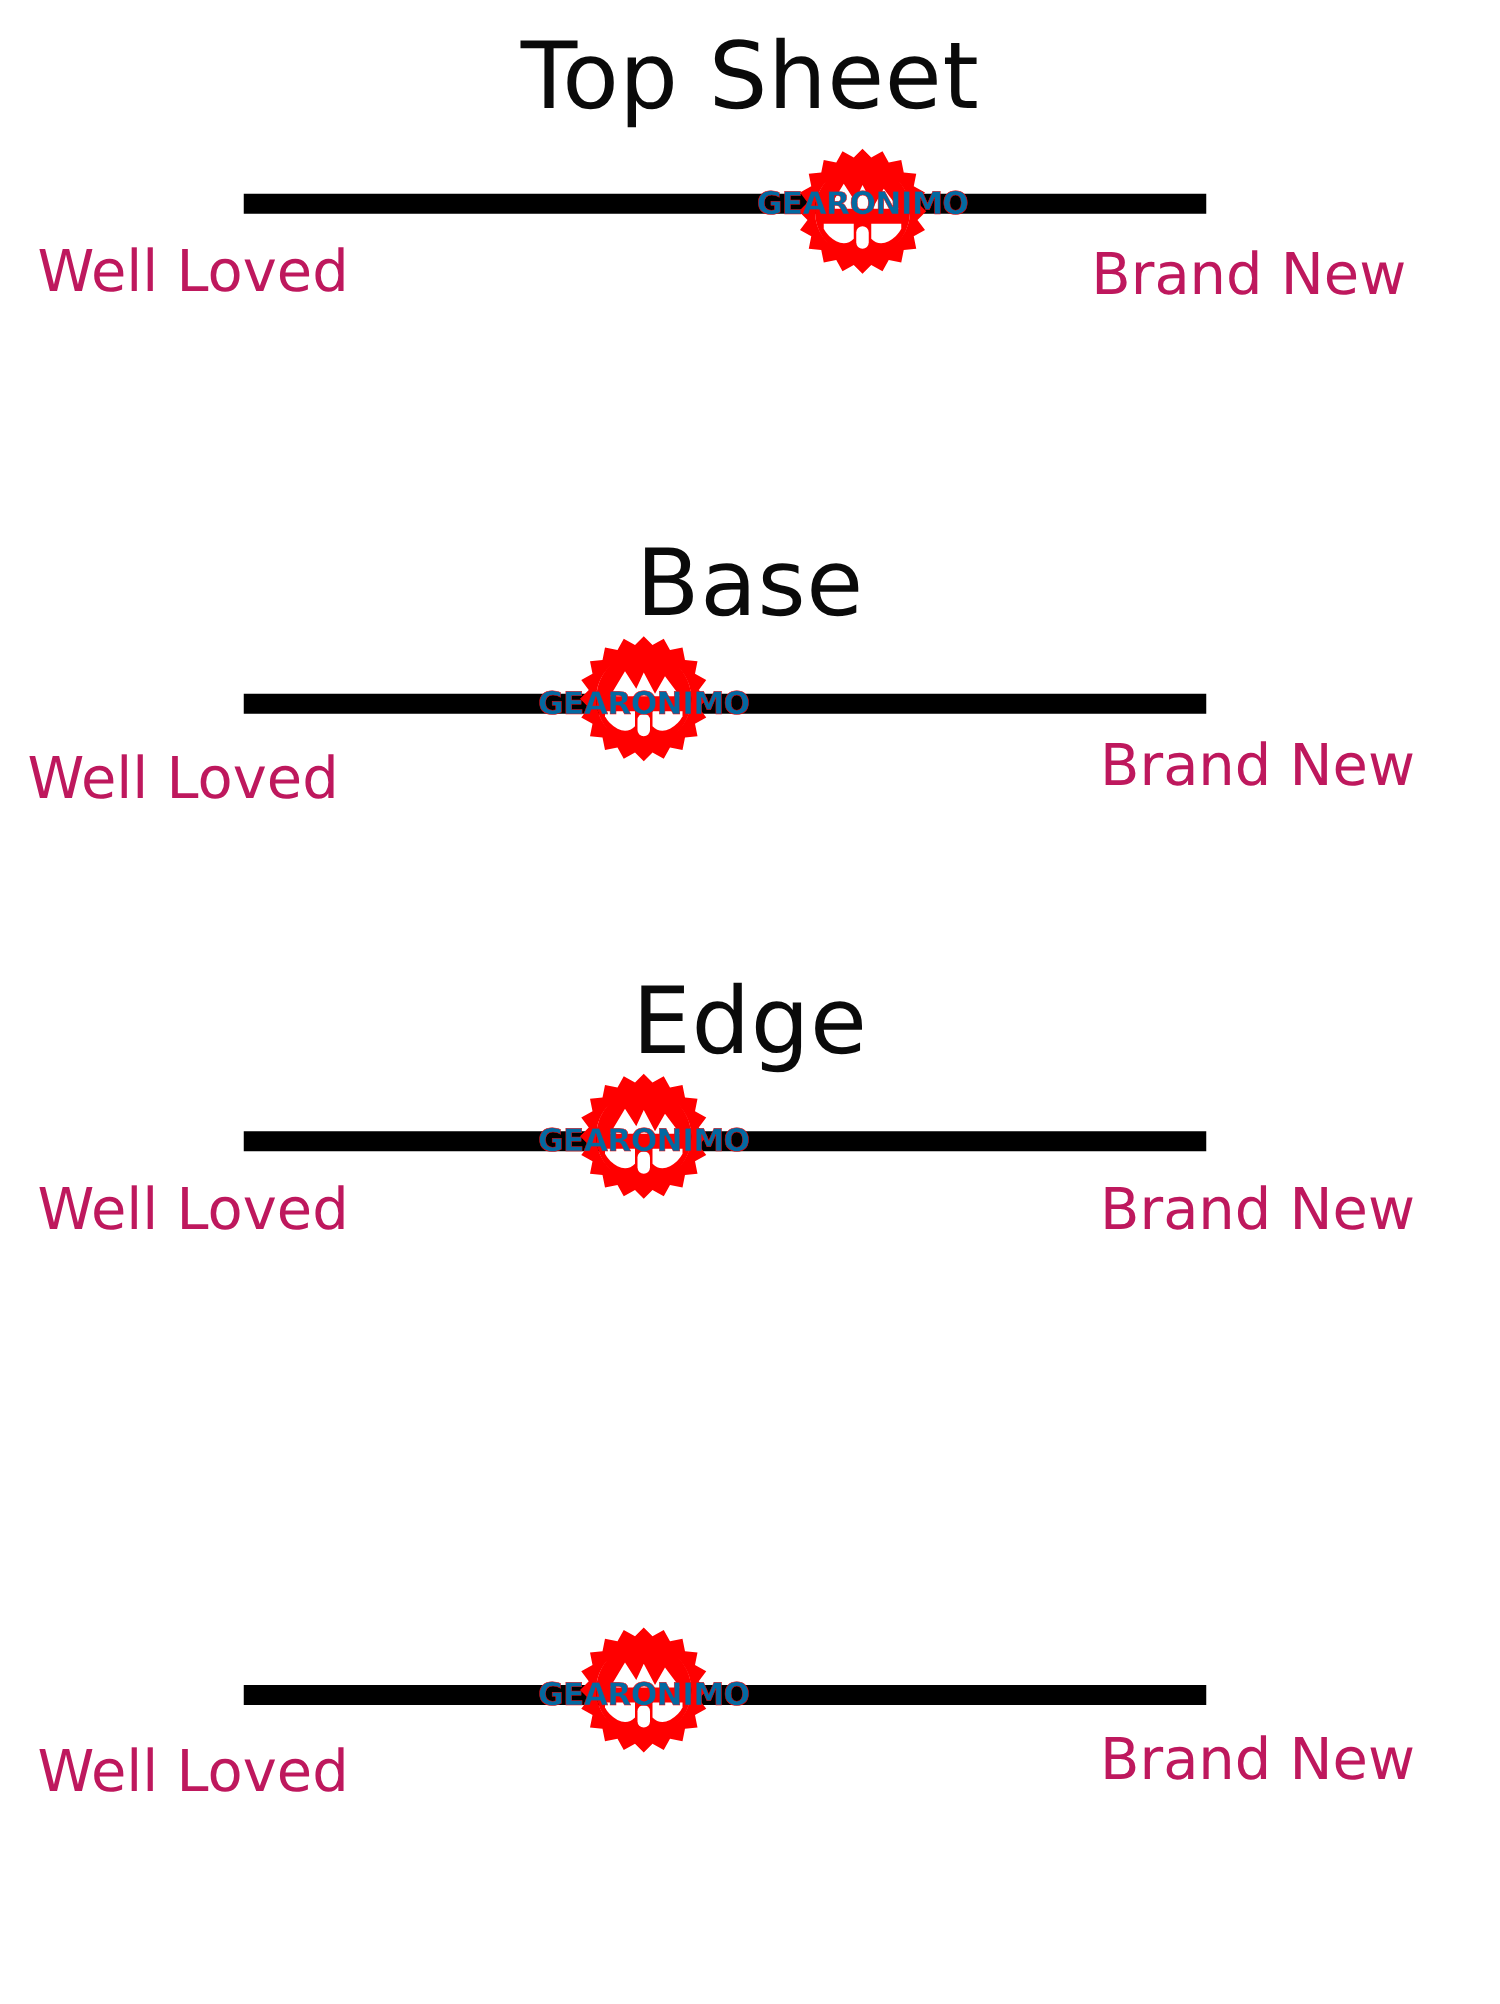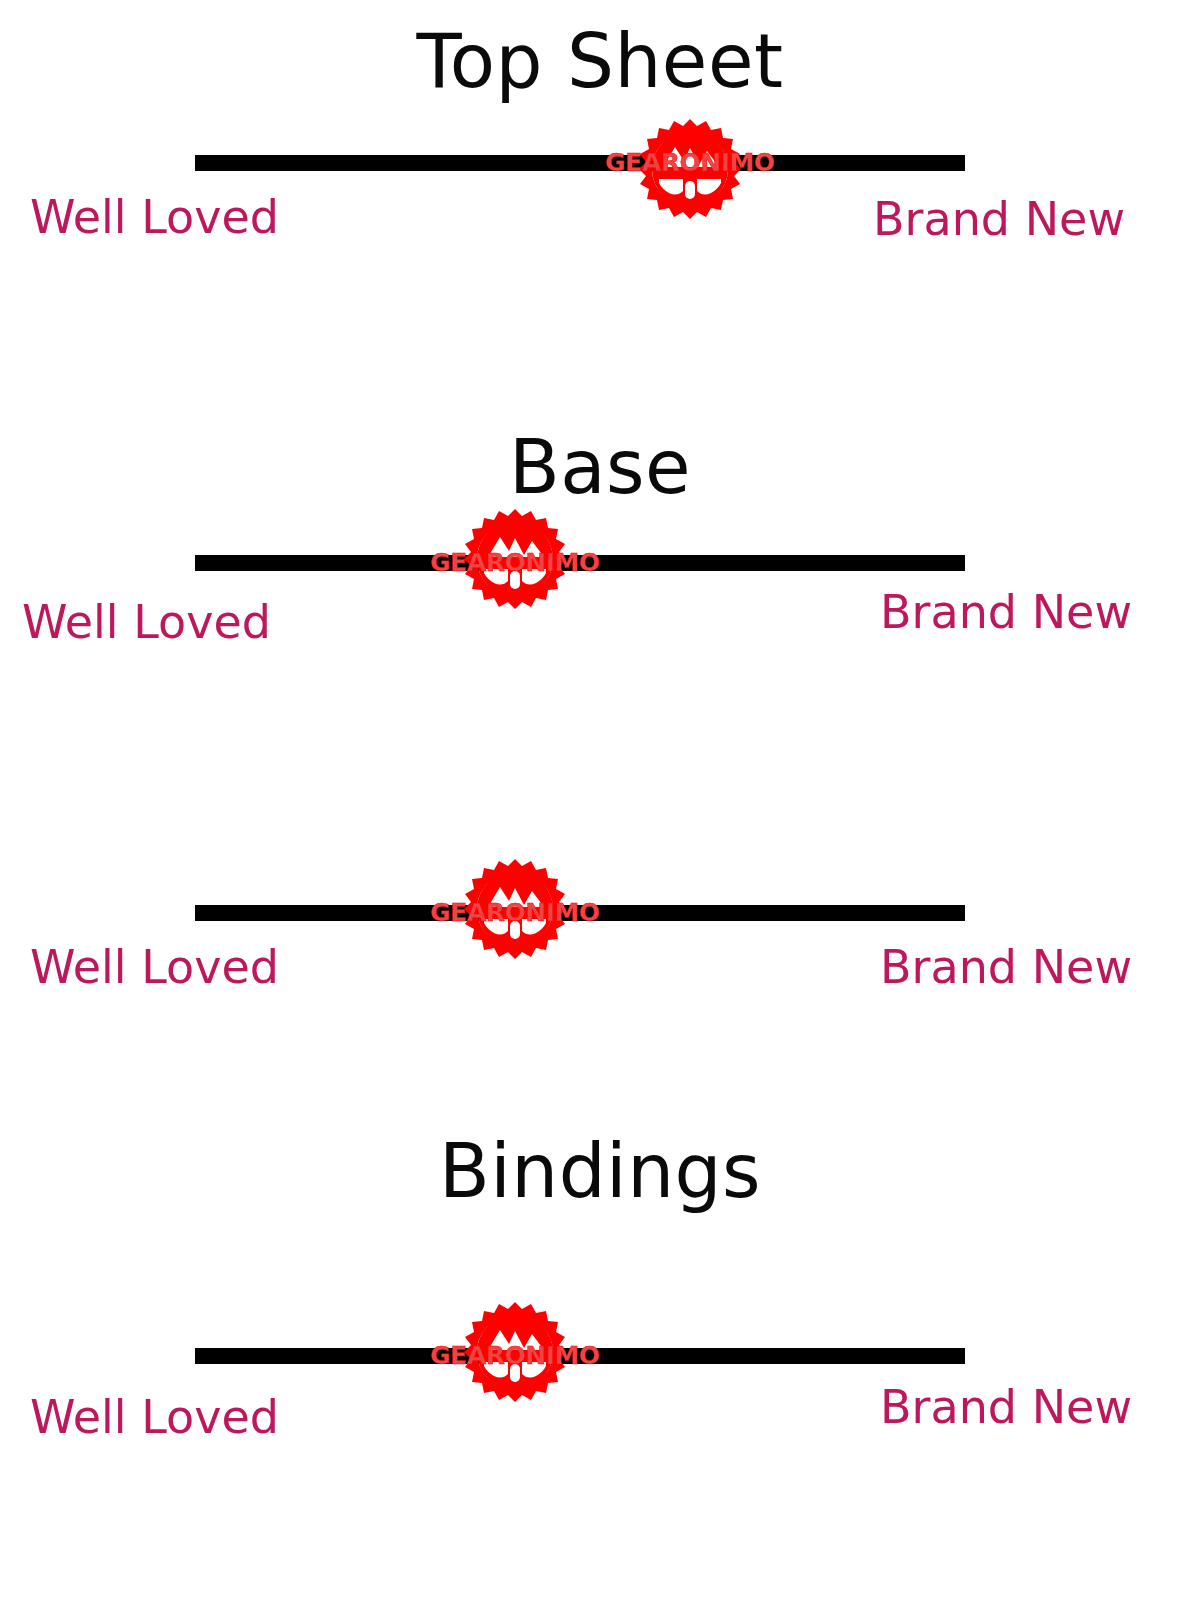--- a/index.html
+++ b/index.html
@@ -67,21 +67,21 @@
     left: 0;
     top: 0;
     width: 110px;
     height: 104px;
   }
   .marker-wordmark {
     position: absolute;
     left: 50%;
     transform: translateX(-50%);
     white-space: nowrap;
-    color: #ef4444;
+    color: #0369a1;
     font-family: "DejaVu Sans", sans-serif;
     font-weight: bold;
     letter-spacing: -0.5px;
     -webkit-text-stroke: 0.4px #ff0000;
     line-height: 1;
   }
 </style>
 </head>
 <body>
 
@@ -157,20 +157,21 @@
         </g>
       </svg>
       <div class="marker-wordmark" style="top:43px; font-size:25px;">GEARONIMO</div>
     </div>
 
     <div class="endpoint-label endpoint-left" style="left:22px; top:195px; font-size:46px;">Well Loved</div>
     <div class="endpoint-label endpoint-right" style="right:68px; top:185px; font-size:46px;">Brand New</div>
   </div>
 
   <div class="scale-block" style="top:750px;height:300px;">
+    <div class="scale-title" style="top:24px; font-size:74px;">Edge</div>
     <div class="scale-bar" style="left:195px; width:770px; top:155px;"></div>
 
     <div class="marker" style="left:515px; top:107px;">
       <svg class="marker-gear" viewBox="0 0 110 104">
         <g fill="#ff0000">
           <path d="M55 2
                    L62 9 L71 4 L76 13 L86 11 L88 21 L98 22 L96 32 L105 37 L99 45
                    L106 52 L99 59 L105 67 L96 72 L98 82 L88 83 L86 93 L76 91 L71 100
                    L62 95 L55 102 L48 95 L39 100 L34 91 L24 93 L22 83 L12 82 L14 72
                    L5 67 L11 59 L4 52 L11 45 L5 37 L14 32 L12 22 L22 21 L24 11 L34 13
@@ -192,21 +193,20 @@
         </g>
       </svg>
       <div class="marker-wordmark" style="top:43px; font-size:25px;">GEARONIMO</div>
     </div>
 
     <div class="endpoint-label endpoint-left" style="left:30px; top:190px; font-size:46px;">Well Loved</div>
     <div class="endpoint-label endpoint-right" style="right:68px; top:190px; font-size:46px;">Brand New</div>
   </div>
 
   <div class="scale-block" style="top:1100px;height:340px;">
-    <div class="scale-title" style="top:28px; font-size:74px;">Bindings</div>
     <div class="scale-bar" style="left:195px; width:770px; top:248px;"></div>
 
     <div class="marker" style="left:515px; top:200px;">
       <svg class="marker-gear" viewBox="0 0 110 104">
         <g fill="#ff0000">
           <path d="M55 2
                    L62 9 L71 4 L76 13 L86 11 L88 21 L98 22 L96 32 L105 37 L99 45
                    L106 52 L99 59 L105 67 L96 72 L98 82 L88 83 L86 93 L76 91 L71 100
                    L62 95 L55 102 L48 95 L39 100 L34 91 L24 93 L22 83 L12 82 L14 72
                    L5 67 L11 59 L4 52 L11 45 L5 37 L14 32 L12 22 L22 21 L24 11 L34 13

